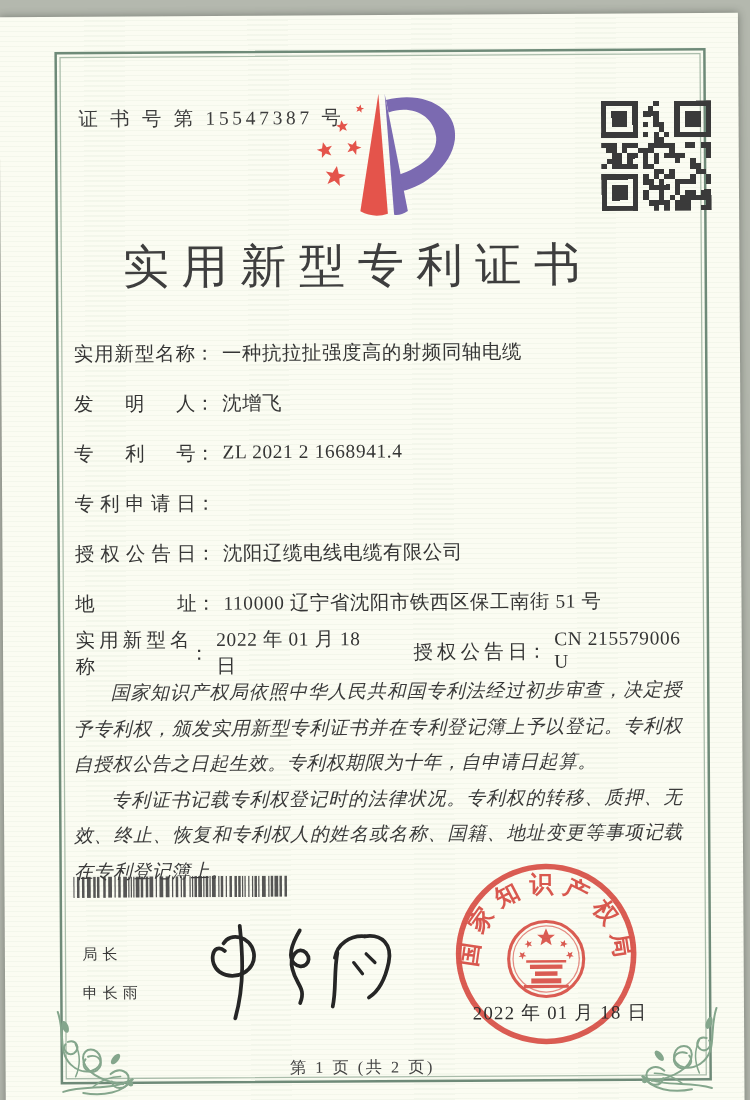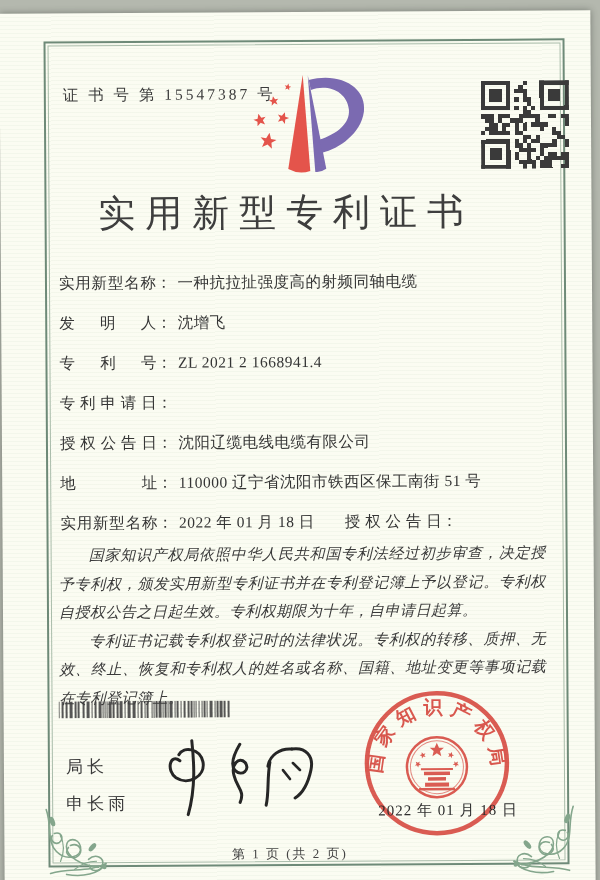--- a/index.html
+++ b/index.html
@@ -46,21 +46,21 @@
   .grantrow{display:flex;}
   .grantpair{display:flex;align-items:center;}
   .grantpair.second{margin-left:30px;}
   .paras{
     position:absolute;left:56px;right:48px;top:528px;
     font-size:15px;line-height:28.5px;color:#3a3a3a;
     font-style:italic;text-align:justify;
   }
   .paras p{margin:0;text-indent:2em;letter-spacing:0.5px;}
   .barcode{position:absolute;left:55px;top:688px;}
-  .signer{position:absolute;left:62px;top:742px;font-size:17px;color:#3a3a3a;}
+  .signer{position:absolute;left:62px;top:742px;font-size:12px;color:#3a3a3a;}
   .signer div{letter-spacing:4px;margin-bottom:14px;}
   .signature{position:absolute;left:148px;top:718px;}
   .seal{position:absolute;left:357px;top:676px;mix-blend-mode:multiply;opacity:.92;}
   .sealdate{
     position:absolute;left:374px;top:790px;width:140px;
     font-size:15px;letter-spacing:1px;color:#2e2e2e;white-space:nowrap;
   }
   .footer{
     position:absolute;left:0;right:20px;top:833px;text-align:center;
     font-size:13px;letter-spacing:2px;color:#444;
@@ -270,20 +270,21 @@
     </div>
     <div class="frow grantrow">
       <span class="grantpair">
         <span class="flabel">实用新型名称</span>
           <span class="fcolon">：</span>
         <span class="fvalue">2022 年 01 月 18 日</span>
       </span>
       <span class="grantpair second">
         <span class="flabel">授权公告日</span>
           <span class="fcolon">：</span>
+        <span class="fvalue">CN 215579006 U</span>
       </span>
     </div>
   </div>
 
   <div class="paras">
     <p>国家知识产权局依照中华人民共和国专利法经过初步审查，决定授予专利权，颁发实用新型专利证书并在专利登记簿上予以登记。专利权自授权公告之日起生效。专利权期限为十年，自申请日起算。</p>
     <p>专利证书记载专利权登记时的法律状况。专利权的转移、质押、无效、终止、恢复和专利权人的姓名或名称、国籍、地址变更等事项记载在专利登记簿上。</p>
   </div>
 
   <svg class="barcode" id="barcode-svg" width="176" height="17" viewBox="0 0 176 17">

